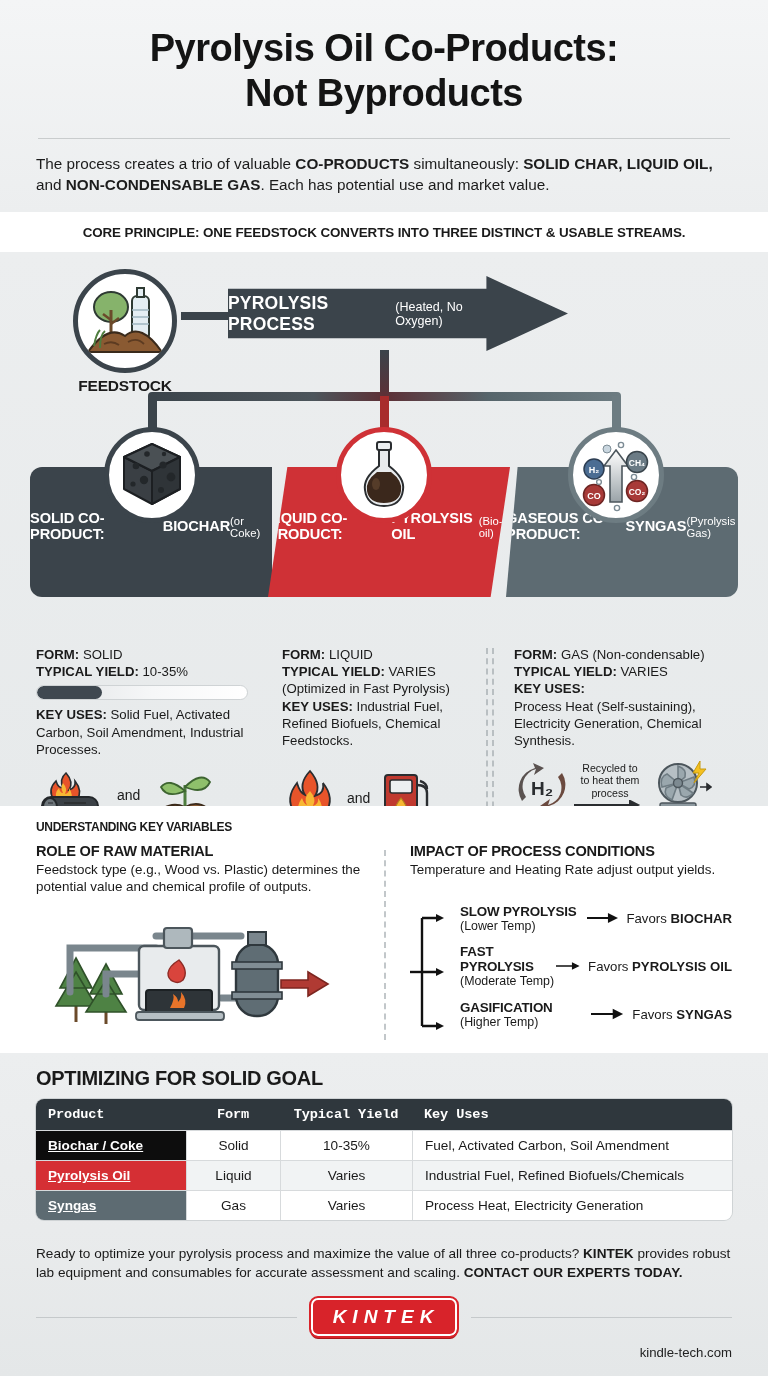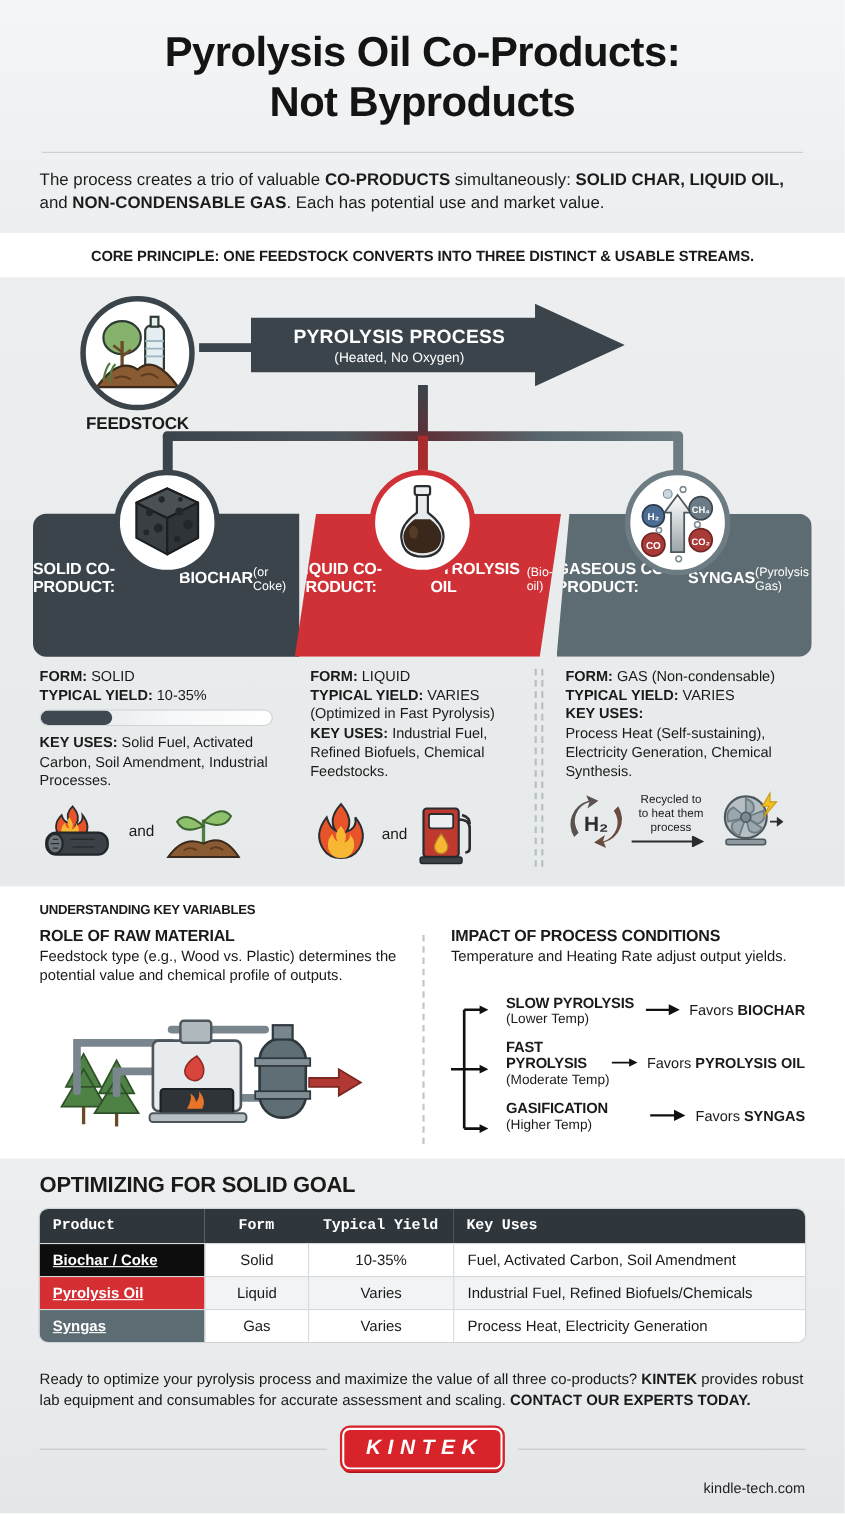--- a/index.html
+++ b/index.html
@@ -41,21 +41,21 @@
   .fs-circle {
     width: 104px; height: 104px; border-radius: 50%; background: #fff;
     border: 5px solid #3b444b; margin: 0 auto; position: relative; overflow: hidden;
   }
   .fs-label { font-size: 15.5px; font-weight: bold; margin-top: 4px; letter-spacing: -0.2px; }
 
   .big-arrow {
     position: absolute; left: 228px; top: 24px; width: 340px; height: 75px;
     background: #3b444b;
     clip-path: polygon(0 17%, 76% 17%, 76% 0, 100% 50%, 76% 100%, 76% 83%, 0 83%);
-    color: #fff; display:flex; flex-direction: column; align-items:center; justify-content:center;
+    color: #fff; display:flex; flex-direction: row; align-items:center; justify-content:center;
     padding-right: 70px;
   }
   .big-arrow .l1 { font-size: 17.5px; font-weight: bold; letter-spacing: 0.2px; }
   .big-arrow .l2 { font-size: 12.5px; margin-top: 1px; }
   .stem {
     position: absolute; left: 181px; top: 60px; width: 48px; height: 8px; background: #3b444b;
   }
 
   
   .conn-vert-top { position: absolute; left: 380px; top: 98px; width: 9px; height: 48px; background: linear-gradient(180deg,#3b444b,#5d3036); }
@@ -87,21 +87,21 @@
   .icon-bubble {
     position: absolute; top: 175px; width: 96px; height: 96px; border-radius: 50%;
     background: #fff; border: 5px solid; z-index: 4; overflow: hidden;
   }
   .bub-a { left: 104px; border-color: #3b444b; }
   .bub-b { left: 336px; border-color: #cf3136; }
   .bub-c { left: 568px; border-color: #6d7c82; }
 
   
   .details { position: absolute; top: 350px; left: 0; width: 768px; height: 210px; display: flex; }
-  .dcol { position: relative; padding: 4px 14px 0 0; }
+  .dcol { position: relative; padding: 4px 14px 0 0; margin-top: 40px; }
   .dcol.c1 { width: 262px; padding-left: 36px; }
   .dcol.c2 { width: 232px; padding-left: 20px; }
   .dcol.c3 { width: 274px; padding-left: 20px; }
   .dsep { position: absolute; top: 6px; right: 6px; width: 0; height: 180px;
           border-left: 2px dashed #b9bfc2; }
   .dline { font-size: 13.2px; line-height: 1.3; color: #1a1a1a; }
   .dline b { font-weight: bold; }
   .yieldbar {
     width: 212px; height: 15px; border-radius: 8px; border: 1px solid #cfd3d5;
     background: linear-gradient(90deg,#dfe2e4 0%, #f6f7f8 55%, #ffffff 100%);

